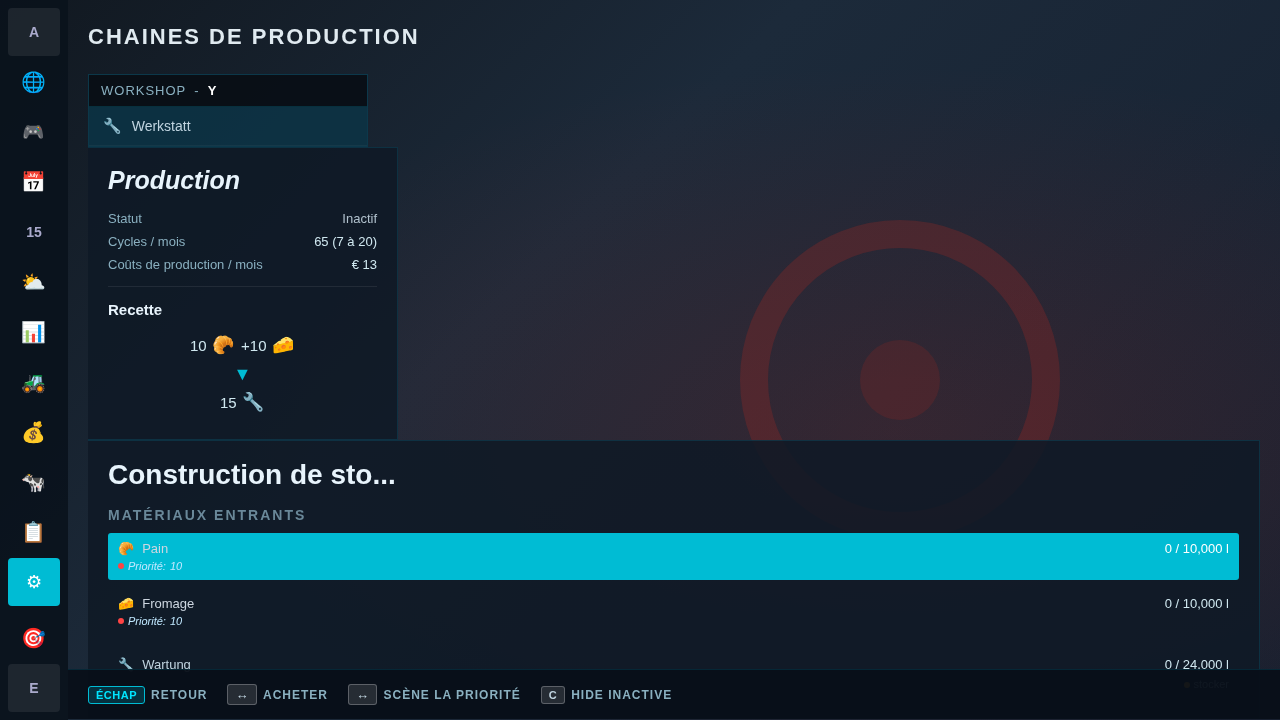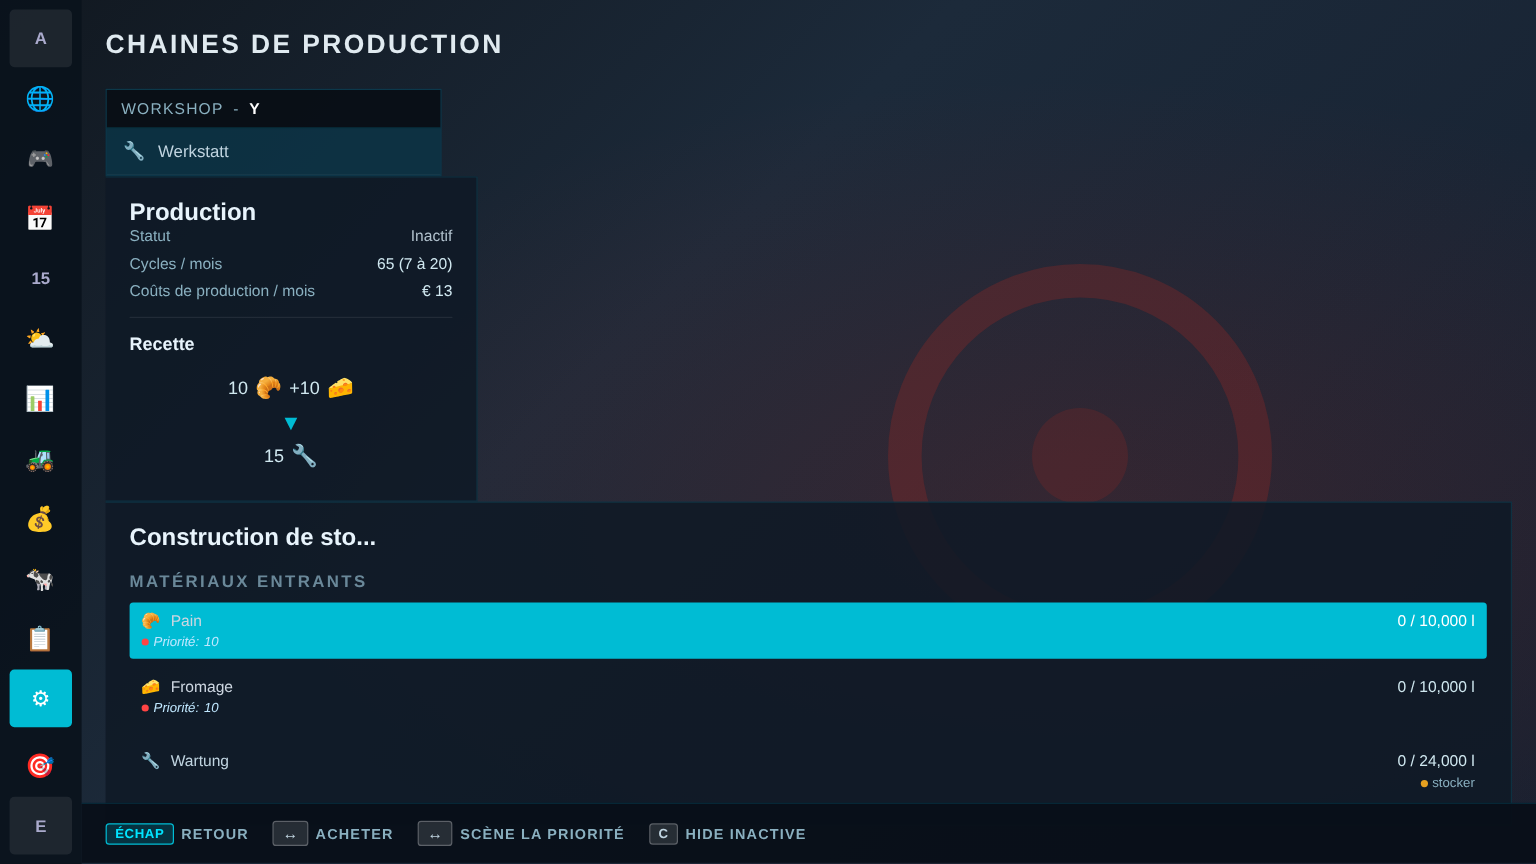--- a/index.html
+++ b/index.html
@@ -154,23 +154,25 @@
       width: 310px;
       min-width: 310px;
       background: rgba(15,25,38,0.88);
       border: 1px solid rgba(0,180,220,0.15);
       border-left: none;
       padding: 18px 20px;
       z-index: 2;
     }
 
     .production-title {
-      font-size: 20px;
+      font-size: 25px;
       font-weight: bold;
       color: #e8f4fc;
+      margin-bottom: 16px;
+      font-style: italic;
     }
 
     .prod-row {
       display: flex;
       justify-content: space-between;
       align-items: center;
       margin-bottom: 8px;
       font-size: 13px;
     }
     .prod-label { color: #8ab0c0; }
@@ -212,21 +214,21 @@
     .right-panel {
       flex: 1;
       background: rgba(15,25,38,0.88);
       border: 1px solid rgba(0,180,220,0.15);
       border-left: none;
       padding: 18px 20px;
       z-index: 2;
     }
 
     .construction-title {
-      font-size: 20px;
+      font-size: 28px;
       font-weight: bold;
       color: #e8f4fc;
       margin-bottom: 16px;
     }
 
     .section-header {
       font-size: 14px;
       font-weight: bold;
       letter-spacing: 2px;
       color: #6a8899;

